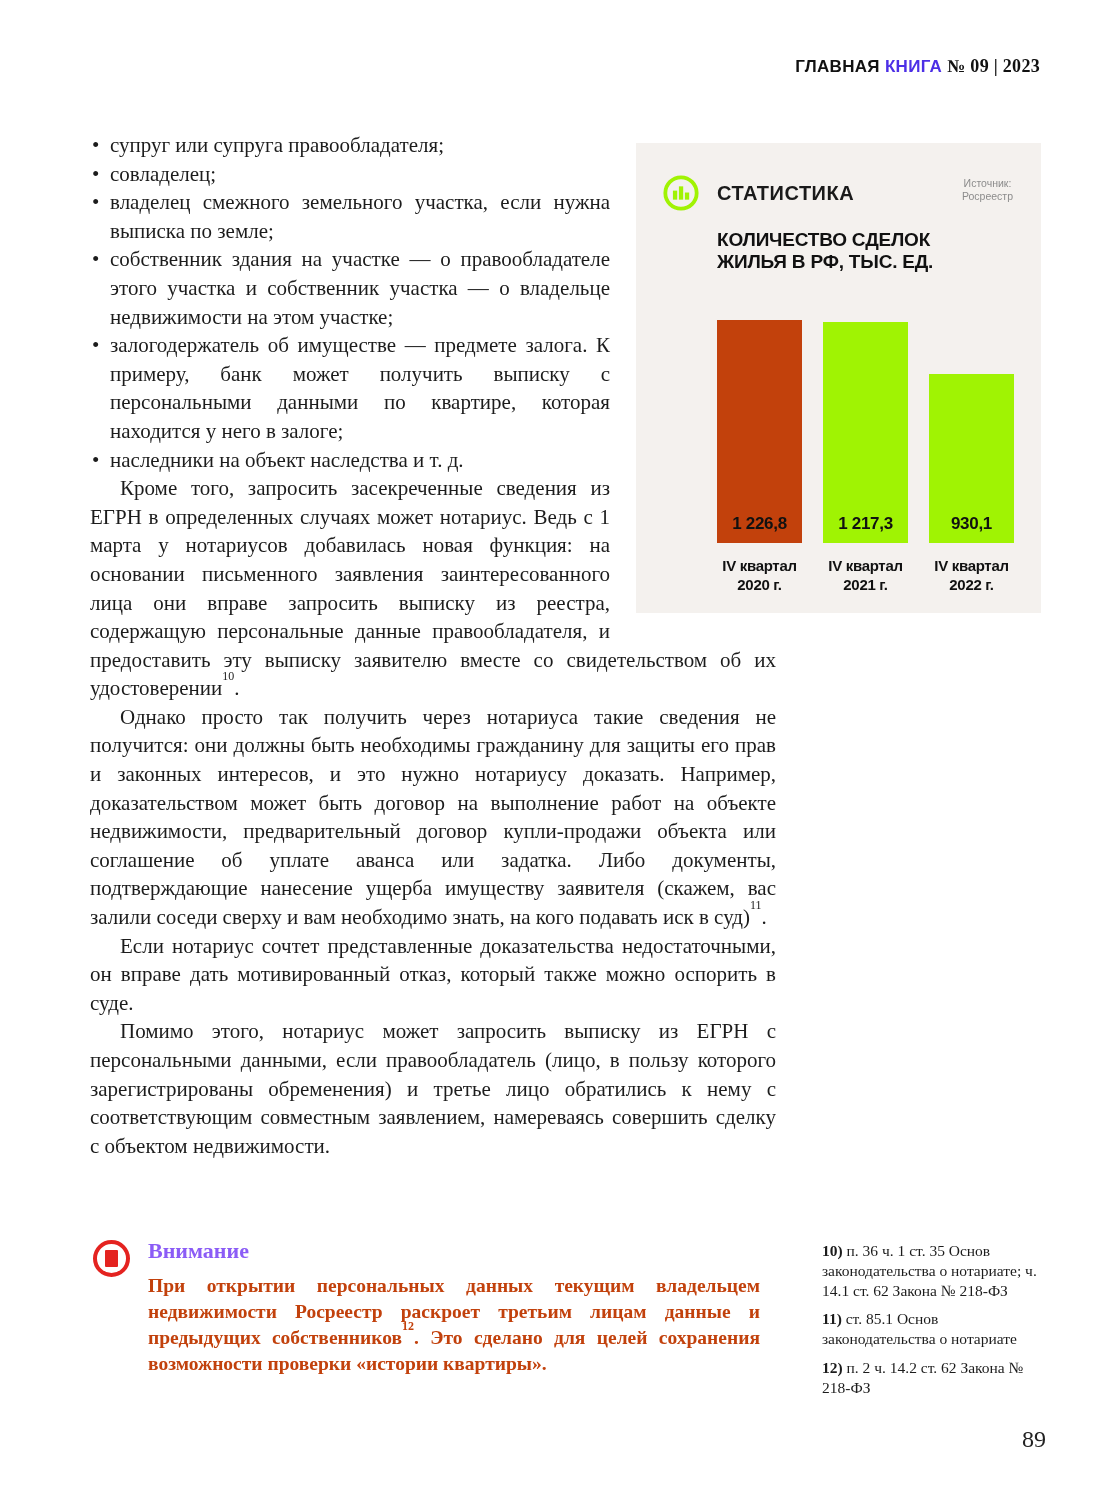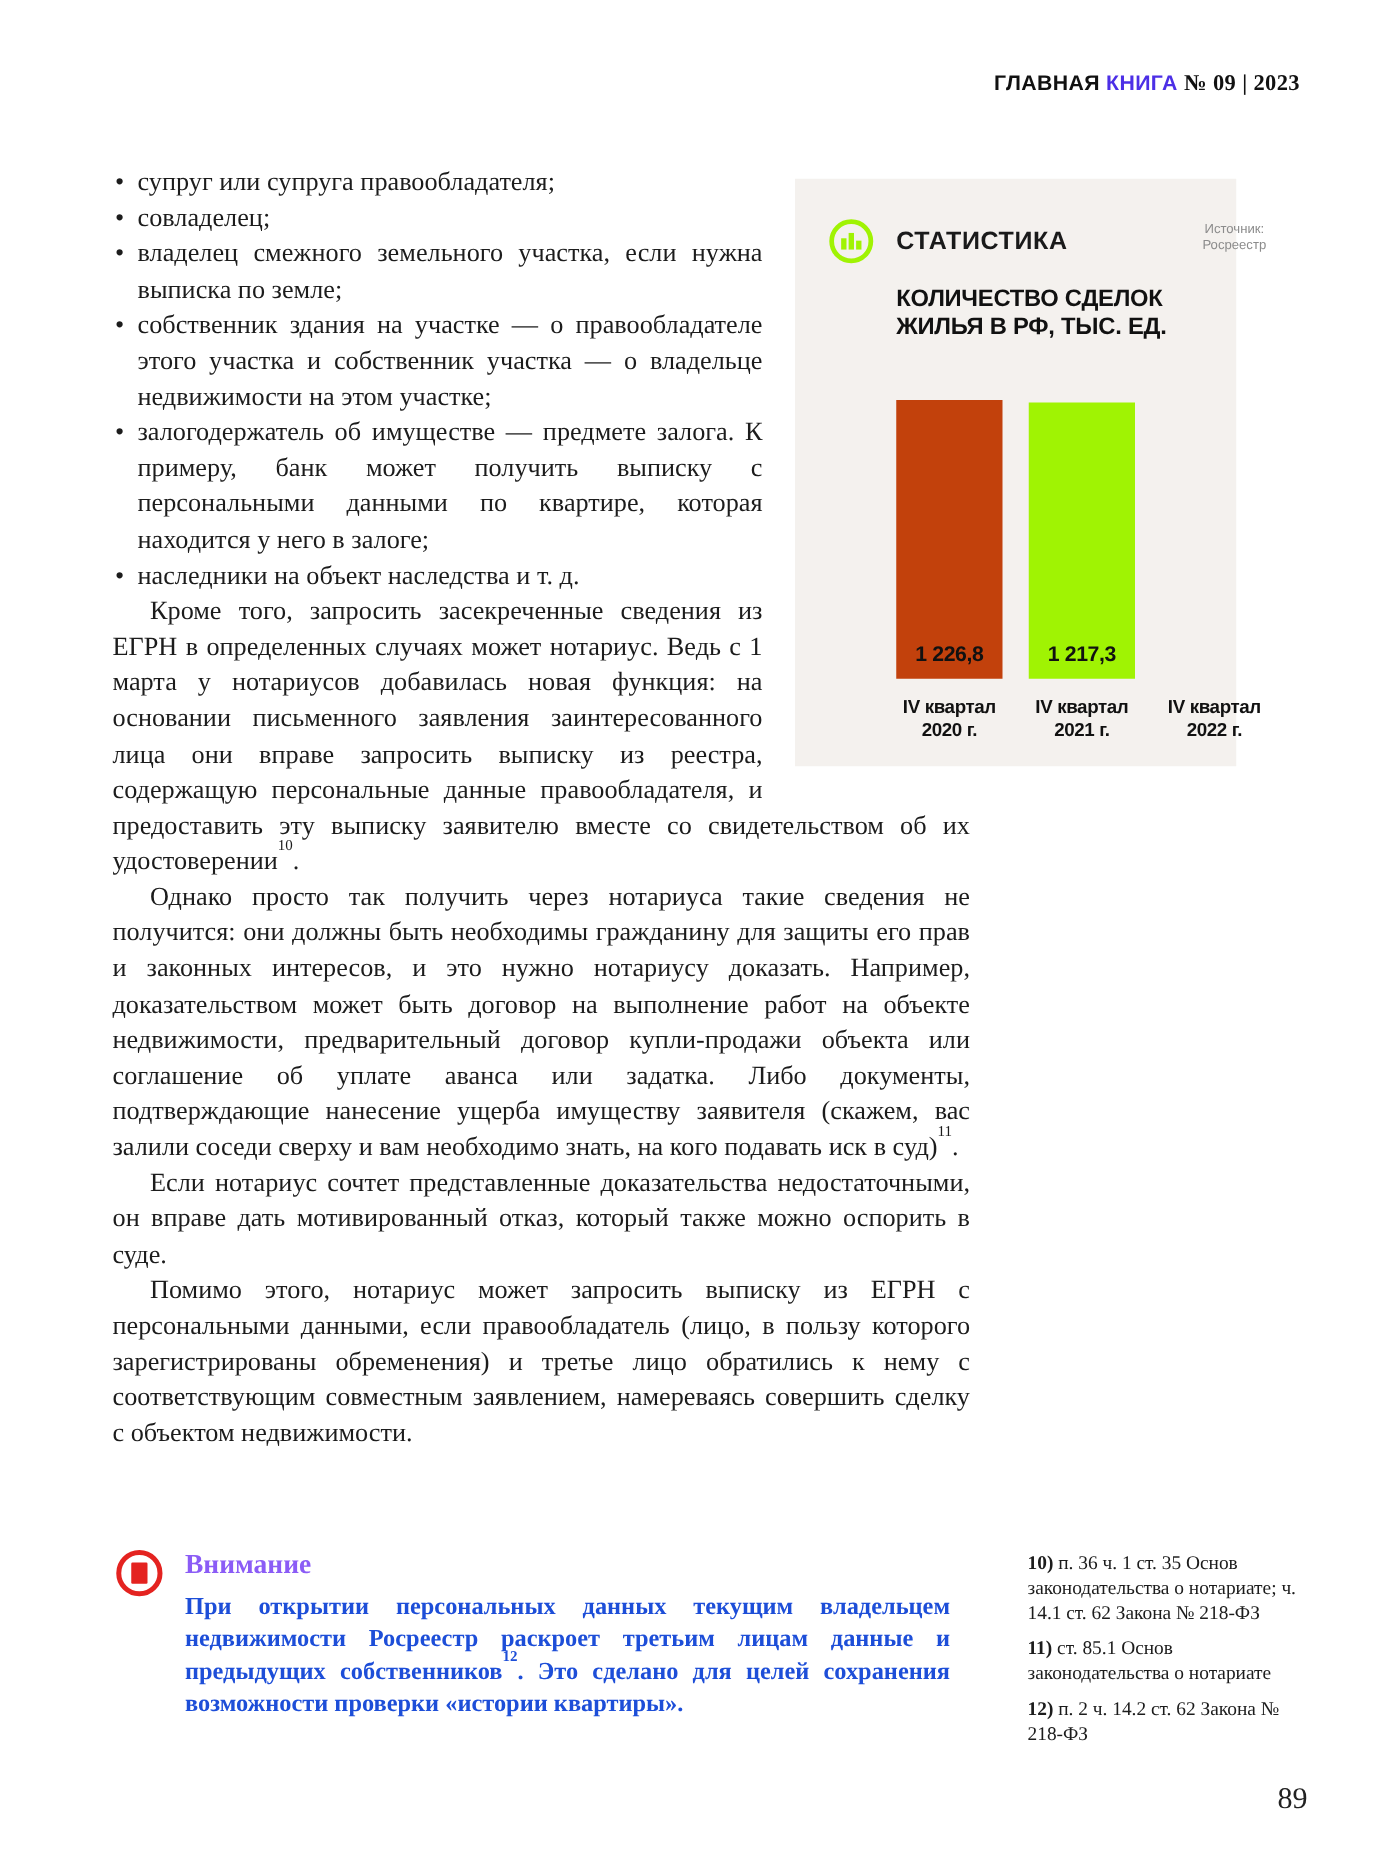--- a/index.html
+++ b/index.html
@@ -35,21 +35,21 @@
     content:"\2022"; position:absolute; left:2px; top:0;
   }
   .para { text-indent:30px; }
 
   sup.fn {
     font-size:12px; line-height:0; position:relative; top:-7px;
   }
 
   
   .stats-box {
-    position:absolute; left:636px; top:143px; width:353px; height:470px;
+    position:absolute; left:636px; top:143px; width:405px; height:470px;
     background:#f4f1ee;
     font-family:"Liberation Sans", sans-serif;
   }
   .stats-head { position:absolute; left:26px; top:28px; width:353px; }
   .stats-icon { position:absolute; left:0; top:3px; width:38px; height:38px; }
   .stats-label {
     position:absolute; left:55px; top:11px;
     font-size:20px; font-weight:bold; color:#1a1a1a; letter-spacing:.5px;
   }
   .stats-source {
@@ -88,21 +88,21 @@
   .attention-icon {
     position:absolute; left:3px; top:2px;
     width:37px; height:37px; border:4px solid #e42320; border-radius:50%;
     display:flex; align-items:center; justify-content:center;
   }
   .attention-icon .sq { width:13px; height:17px; background:#e42320; border-radius:1px; }
   .attention-content { margin-left:58px; width:612px; }
   .attention-title { font-size:22px; font-weight:bold; margin-bottom:9px; color:#8b5cf6; }
   .attention-text {
     font-size:19.5px; line-height:26px; font-weight:bold;
-    text-align:justify; color:#1d4ed8;
+    text-align:justify; color:#c2410c;
   }
 
   
   .footnotes {
     position:absolute; left:822px; top:1241px; width:218px;
     font-size:15.5px; line-height:19.8px; color:#1c1c1c;
   }
   .footnote { margin-bottom:9px; }
   .footnote b { font-weight:bold; }
 
@@ -155,20 +155,23 @@
     <div>КОЛИЧЕСТВО СДЕЛОК</div>
     <div>ЖИЛЬЯ В РФ, ТЫС. ЕД.</div>
   </div>
   <div class="bars-row">
     <div class="bar" style="height: 223px; background: #c2410c;">
         <div class="bar-value">1 226,8</div>
       </div>
     <div class="bar" style="height: 221px; background: rgb(160, 243, 3); margin-top: 28px;">
         <div class="bar-value">1 217,3</div>
       </div>
+    <div class="bar" style="height: 169px; background: rgb(160, 243, 3);">
+        <div class="bar-value">930,1</div>
+      </div>
   </div>
   <div class="ticks-row">
     <div class="tick">IV квартал 2020 г.</div>
     <div class="tick">IV квартал 2021 г.</div>
     <div class="tick">IV квартал 2022 г.</div>
   </div>
 </div>
 
 <div class="attention">
   <div class="attention-icon">

